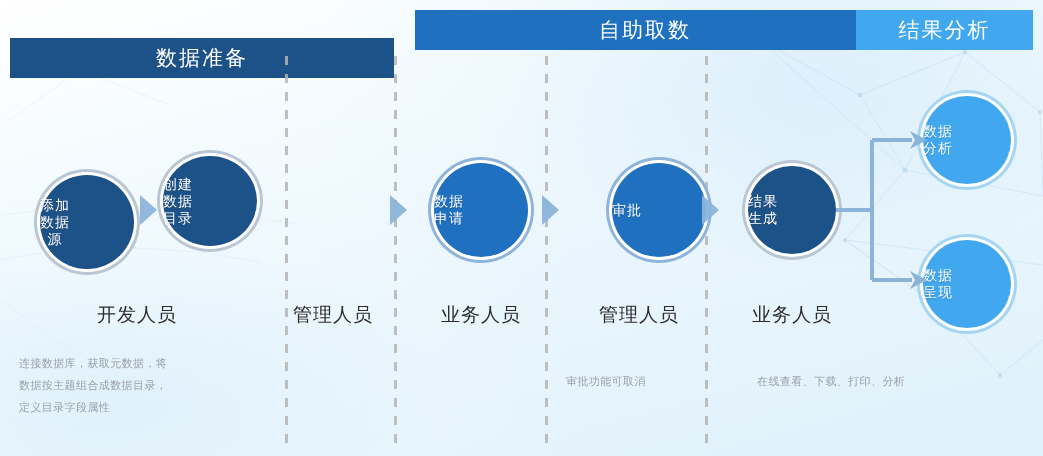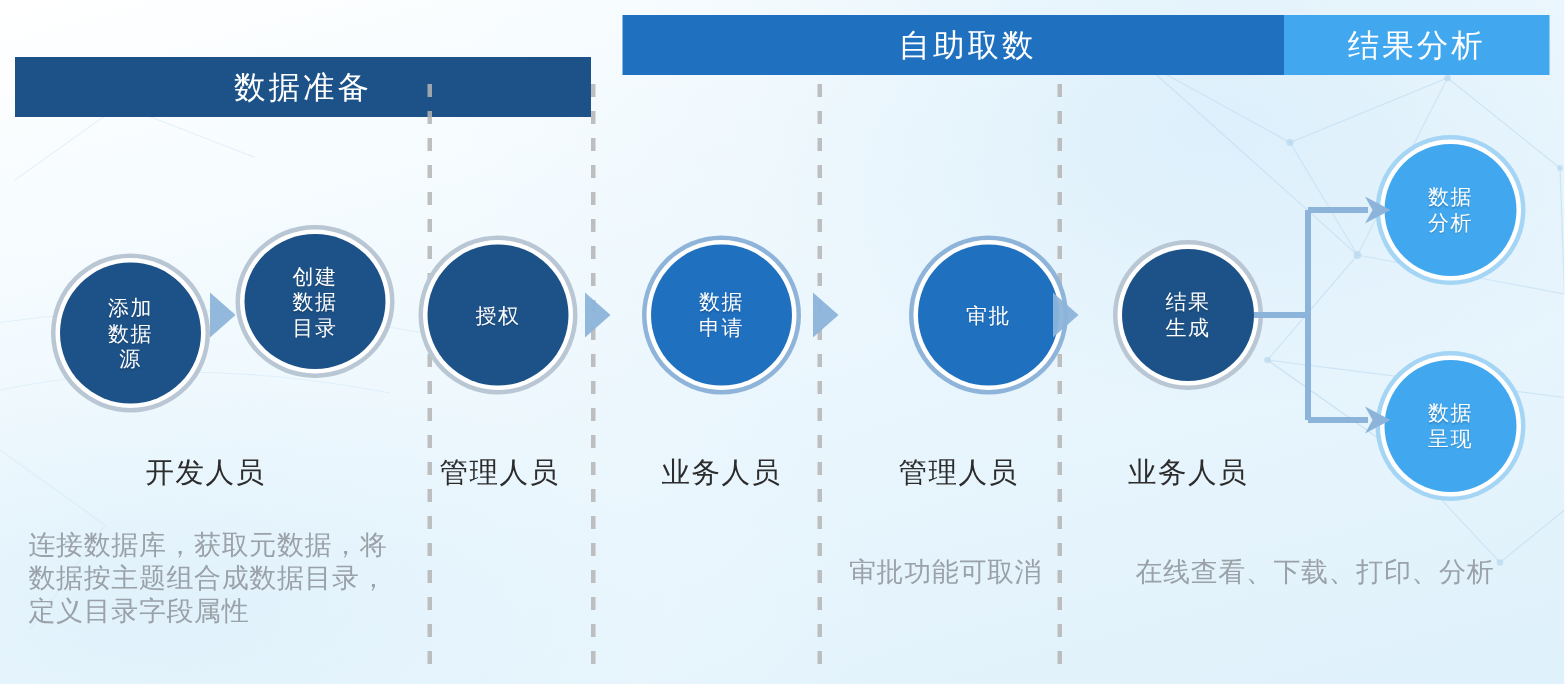--- a/index.html
+++ b/index.html
@@ -62,21 +62,20 @@
     background-repeat: repeat-y;
     opacity: 0.85;
   }
 
   
   .node {
     position: absolute;
     border-radius: 50%;
     display: flex;
     align-items: center;
-    justify-content: center;
     text-align: center;
     color: #ffffff;
     box-sizing: border-box;
   }
   .node .node-label {
     font-size: 14px;
     line-height: 17px;
     letter-spacing: 1px;
     white-space: pre-line;
     text-shadow: 0 1px 1px rgba(0,0,0,0.18);
@@ -142,21 +141,21 @@
   }
   #role-dev     { left: 37px;  width: 200px; }
   #role-admin-1 { left: 287px; width: 92px; }
   #role-biz-1   { left: 434px; width: 94px; }
   #role-admin-2 { left: 592px; width: 94px; }
   #role-biz-2   { left: 745px; width: 94px; }
 
   
   .desc {
     position: absolute;
-    font-size: 18px;
+    font-size: 11px;
     line-height: 22px;
     color: #9aa1a8;
     letter-spacing: 0.4px;
     white-space: pre-line;
   }
   #desc-prepare { left: 19px;  top: 352px; width: 250px; }
   #desc-approve { left: 566px; top: 370px; width: 160px; }
   #desc-analyze { left: 757px; top: 370px; width: 260px; }
 </style>
 </head>
@@ -212,23 +211,20 @@
   <div class="node ring-dark" id="node-add-source">
     <span class="node-label">添加
 数据
 源</span>
   </div>
   <div class="node ring-dark" id="node-create-catalog">
     <span class="node-label">创建
 数据
 目录</span>
   </div>
-  <div class="node ring-dark" id="node-authorize">
-    <span class="node-label">授权</span>
-  </div>
   <div class="node ring-mid" id="node-data-request">
     <span class="node-label">数据
 申请</span>
   </div>
   <div class="node ring-mid" id="node-approval">
     <span class="node-label">审批</span>
   </div>
   <div class="node ring-dark" id="node-result-gen">
     <span class="node-label">结果
 生成</span>

